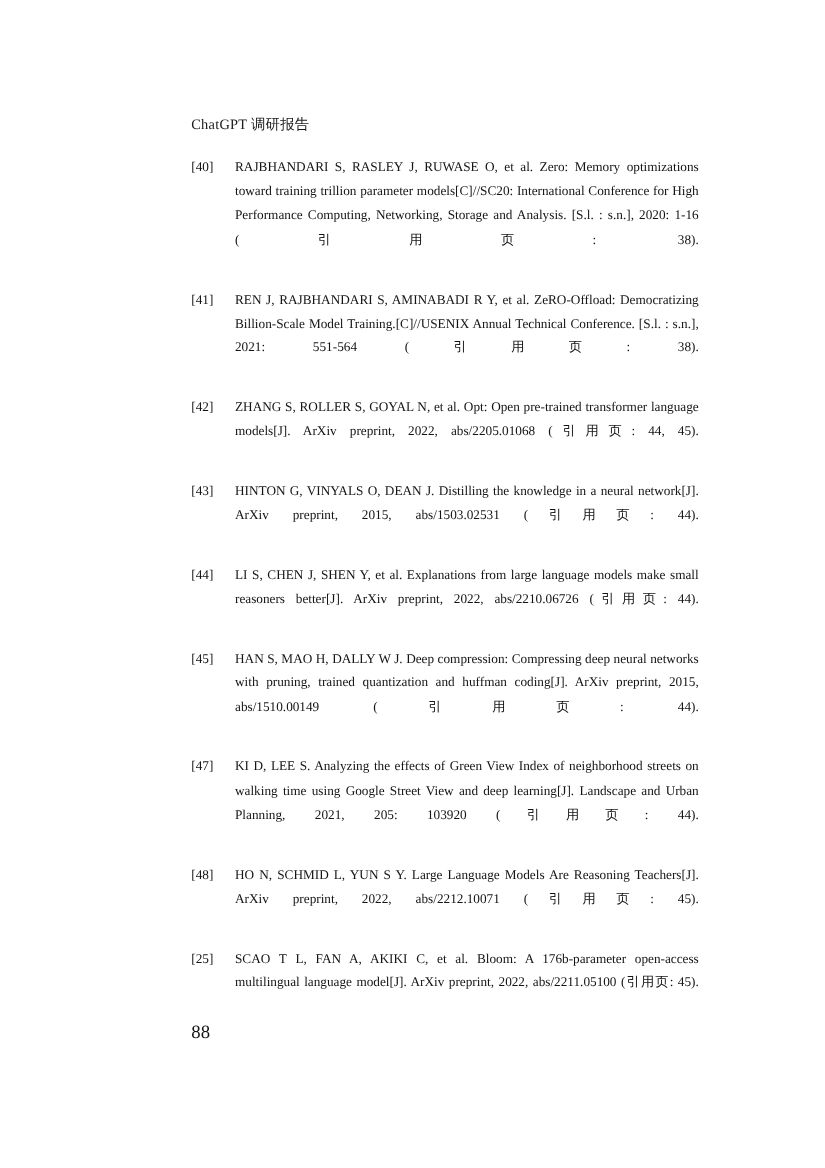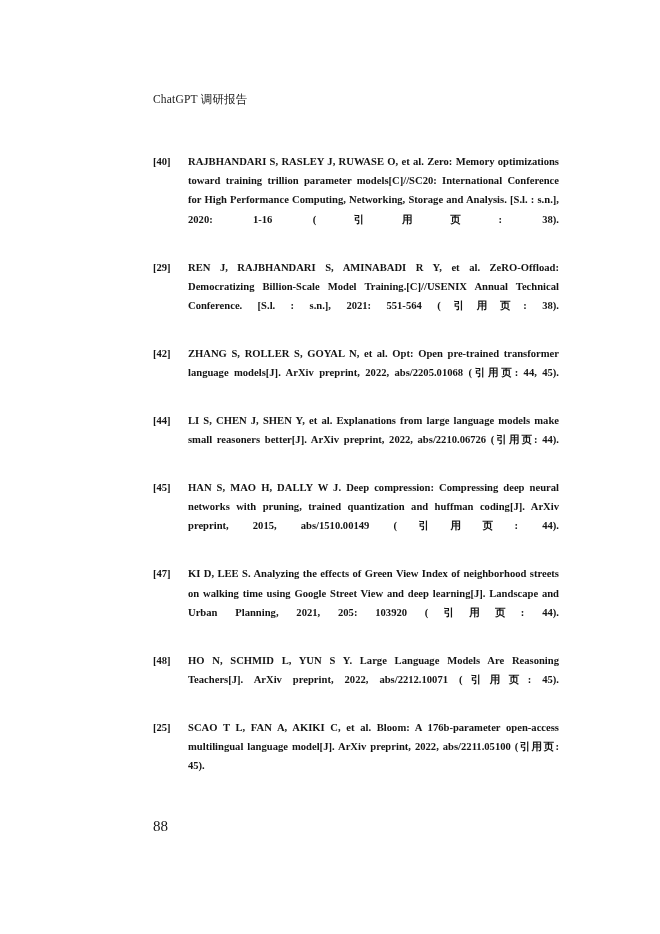--- a/index.html
+++ b/index.html
@@ -26,23 +26,22 @@
     left: 153px;
     top: 92px;
     font-size: 11.5px;
     letter-spacing: 0.2px;
     color: #1a1a1a;
     white-space: nowrap;
   }
   .ref-list {
     position: absolute;
     left: 153px;
-    top: 152px;
+    top: 125px;
     width: 406px;
-    font-weight: bold;
   }
   .ref-item {
     position: relative;
     display: block;
     padding-left: 35px;
     margin-bottom: 9.5px;
     font-size: 10.6px;
     line-height: 19.2px;
     text-align: justify;
     text-justify: inter-word;
@@ -85,26 +84,30 @@
 <div class="page">
 
   <div class="running-head">ChatGPT 调研报告</div>
 
   <div class="ref-list">
       <div class="ref-item">
         <span class="ref-label">[40]</span>
         <span class="ref-text">RAJBHANDARI S, RASLEY J, RUWASE O, et al. Zero: Memory optimizations toward training trillion parameter models[C]//SC20: International Conference for High Performance Computing, Networking, Storage and Analysis. [S.l. : s.n.], 2020: 1-16 (引用页: 38).</span>
       </div>
       <div class="ref-item">
-        <span class="ref-label">[29]</span>
+        <span class="ref-label">[41]</span>
         <span class="ref-text">REN J, RAJBHANDARI S, AMINABADI R Y, et al. ZeRO-Offload: Democratizing Billion-Scale Model Training.[C]//USENIX Annual Technical Conference. [S.l. : s.n.], 2021: 551-564 (引用页: 38).</span>
       </div>
       <div class="ref-item">
         <span class="ref-label">[42]</span>
         <span class="ref-text">ZHANG S, ROLLER S, GOYAL N, et al. Opt: Open pre-trained transformer language models[J]. ArXiv preprint, 2022, abs/2205.01068 (引用页: 44, 45).</span>
+      </div>
+      <div class="ref-item">
+        <span class="ref-label">[43]</span>
+        <span class="ref-text">HINTON G, VINYALS O, DEAN J. Distilling the knowledge in a neural network[J]. ArXiv preprint, 2015, abs/1503.02531 (引用页: 44).</span>
       </div>
       <div class="ref-item">
         <span class="ref-label">[44]</span>
         <span class="ref-text">LI S, CHEN J, SHEN Y, et al. Explanations from large language models make small reasoners better[J]. ArXiv preprint, 2022, abs/2210.06726 (引用页: 44).</span>
       </div>
       <div class="ref-item">
         <span class="ref-label">[45]</span>
         <span class="ref-text">HAN S, MAO H, DALLY W J. Deep compression: Compressing deep neural networks with pruning, trained quantization and huffman coding[J]. ArXiv preprint, 2015, abs/1510.00149 (引用页: 44).</span>
       </div>
       <div class="ref-item">

